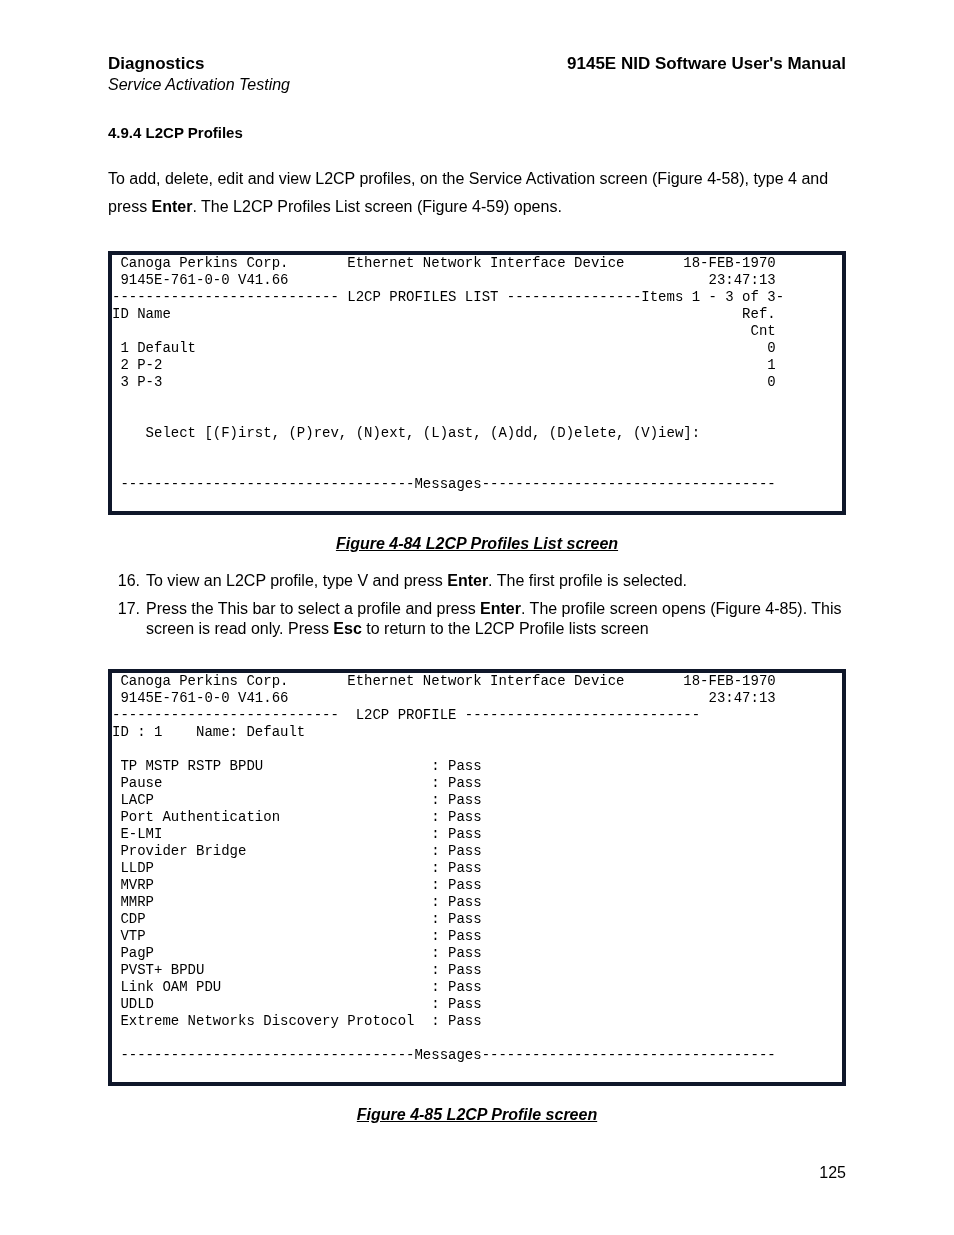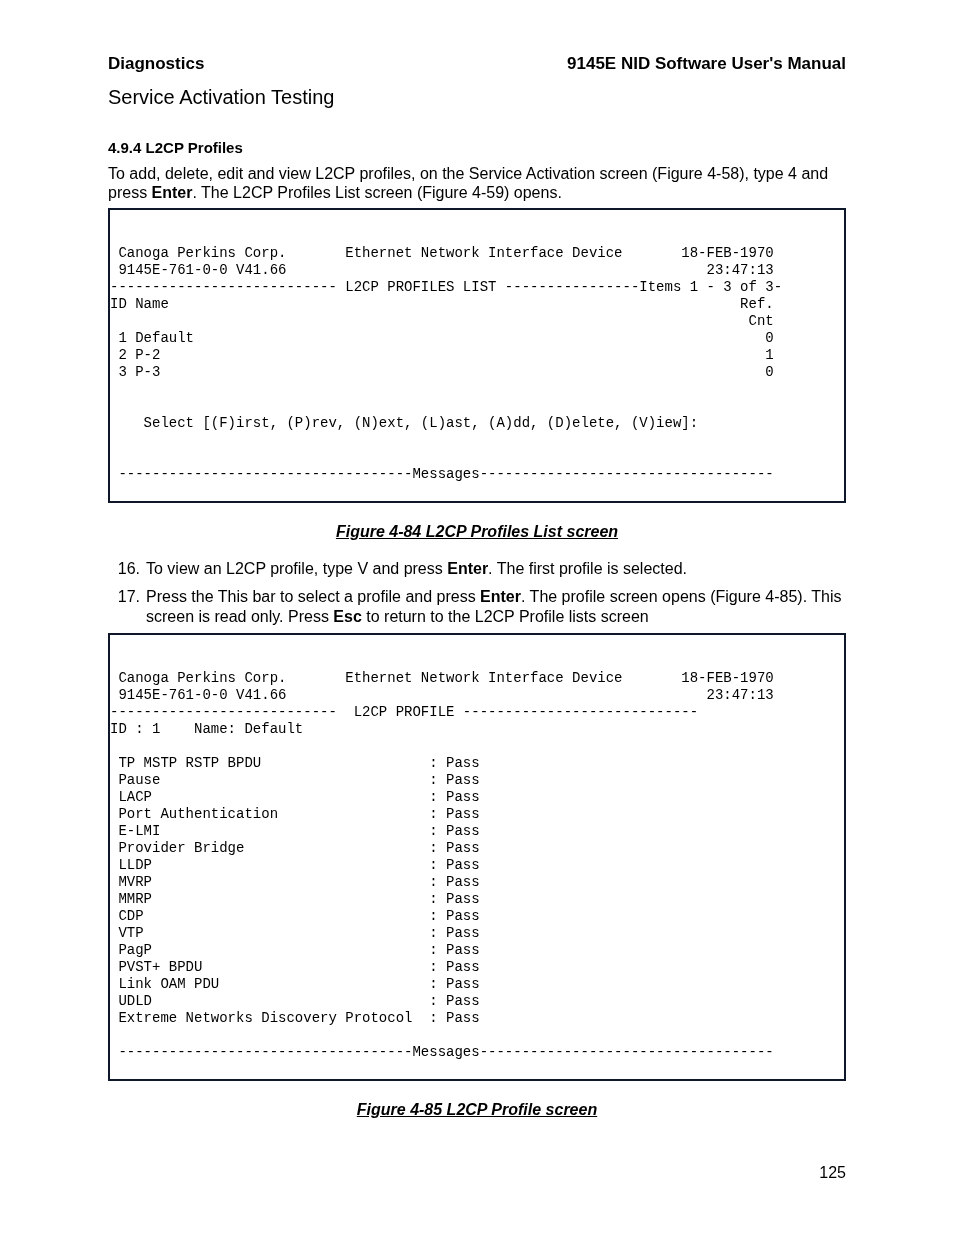--- a/index.html
+++ b/index.html
@@ -20,45 +20,46 @@
     display: flex;
     justify-content: space-between;
     font-size: 17px;
     font-family: Arial, Helvetica, sans-serif;
   }
   .header-left-top {
     font-weight: bold;
   }
   .header-left-bottom {
     font-weight: normal;
-    font-size: 20px;
-    margin-top: 12px;
+    font-size: 16px;
+    margin-top: 2px;
+    font-style: italic;
   }
   .header-right {
     font-weight: bold;
   }
   .section-heading {
     font-family: Arial, Helvetica, sans-serif;
     font-weight: bold;
     font-size: 15px;
     margin-top: 30px;
   }
   .body-text {
     font-family: Arial, Helvetica, sans-serif;
     font-size: 16px;
-    line-height: 19px;
-    margin-top: 8px;
+    line-height: 28px;
+    margin-top: 24px;
   }
   .body-text .bold {
     font-weight: bold;
   }
   .term-box {
-    border: 2px solid #0f172a;
-    margin-top: 6px;
-    padding: 35px 0 18px 0;
+    border: 4px solid #0f172a;
+    margin-top: 30px;
+    padding: 0 0 18px 0;
     font-family: "Courier New", Courier, monospace;
     font-size: 14px;
     line-height: 17px;
     white-space: pre;
     overflow: hidden;
   }
   .figure-caption {
     font-family: Arial, Helvetica, sans-serif;
     font-weight: bold;
     font-style: italic;

